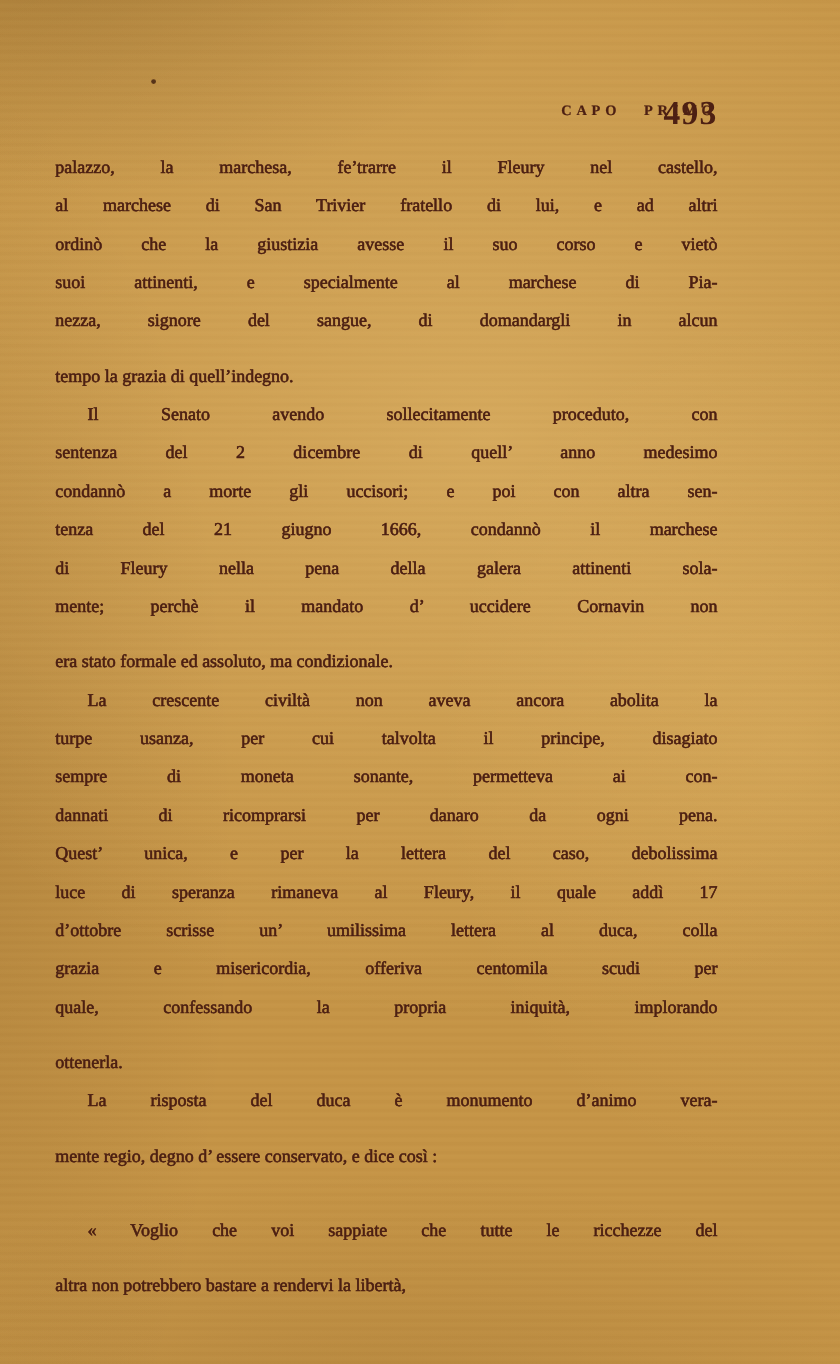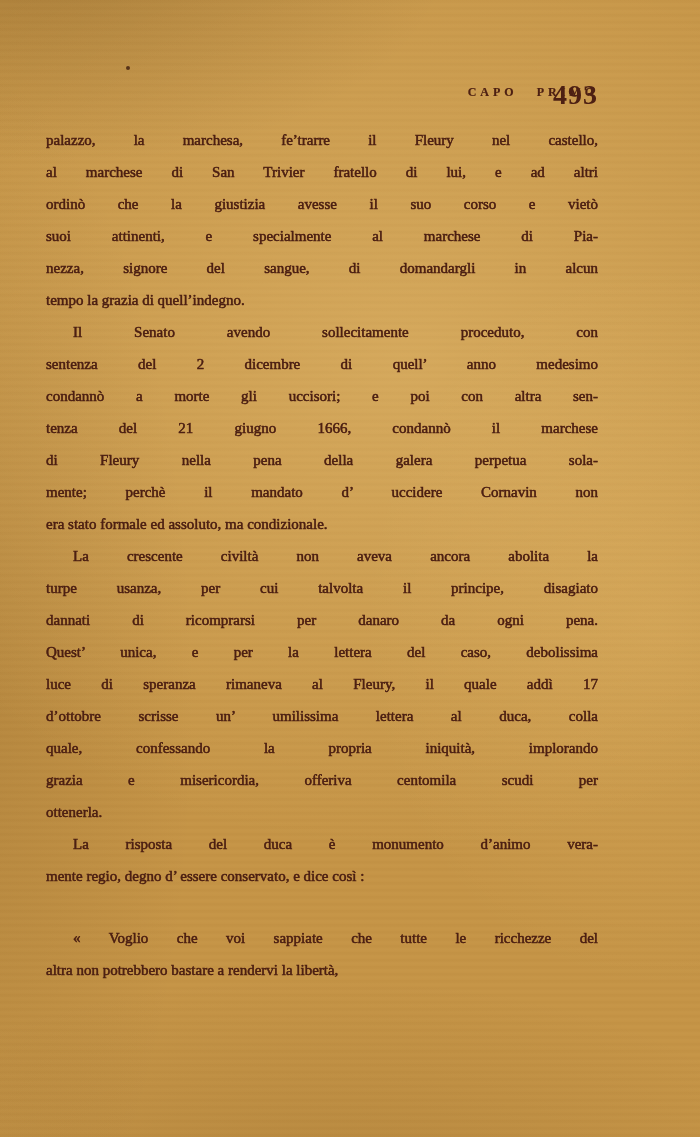--- a/index.html
+++ b/index.html
@@ -47,21 +47,21 @@
     text-shadow: 0 0 0.5px rgba(77,32,19,0.55);
   }
   .para { margin: 0; }
   .para.gap { margin-top: 30px; }
   .line {
     height: 32px;
     white-space: nowrap;
     text-align: justify;
     text-align-last: justify;
   }
-  .line.last { text-align-last: left; }
+  .line.last { text-align-last: left; margin-top: 14px; }
   .para.indent .line:first-child { text-indent: 27px; }
   .speck {
     position: absolute;
     left: 126px; top: 66px;
     width: 4px; height: 4px;
     border-radius: 50%;
     background: rgba(68,34,16,0.85);
   }
 </style>
 </head>
@@ -78,33 +78,34 @@
       <div class="line">ordinò che la giustizia avesse il suo corso e vietò</div>
       <div class="line">suoi attinenti, e specialmente al marchese di Pia-</div>
       <div class="line">nezza, signore del sangue, di domandargli in alcun</div>
       <div class="line last">tempo la grazia di quell’indegno.</div>
     </div>
     <div class="para indent">
       <div class="line">Il Senato avendo sollecitamente proceduto, con</div>
       <div class="line">sentenza del 2 dicembre di quell’ anno medesimo</div>
       <div class="line">condannò a morte gli uccisori; e poi con altra sen-</div>
       <div class="line">tenza del 21 giugno 1666, condannò il marchese</div>
-      <div class="line">di Fleury nella pena della galera perpetua sola-</div>
+      <div class="line">di Fleury nella pena della galera attinenti sola-</div>
       <div class="line">mente; perchè il mandato d’ uccidere Cornavin non</div>
       <div class="line last">era stato formale ed assoluto, ma condizionale.</div>
     </div>
     <div class="para indent">
       <div class="line">La crescente civiltà non aveva ancora abolita la</div>
       <div class="line">turpe usanza, per cui talvolta il principe, disagiato</div>
+      <div class="line">sempre di moneta sonante, permetteva ai con-</div>
       <div class="line">dannati di ricomprarsi per danaro da ogni pena.</div>
       <div class="line">Quest’ unica, e per la lettera del caso, debolissima</div>
       <div class="line">luce di speranza rimaneva al Fleury, il quale addì 17</div>
       <div class="line">d’ottobre scrisse un’ umilissima lettera al duca, colla</div>
+      <div class="line">grazia e misericordia, offeriva centomila scudi per</div>
       <div class="line">quale, confessando la propria iniquità, implorando</div>
-      <div class="line">grazia e misericordia, offeriva centomila scudi per</div>
       <div class="line last">ottenerla.</div>
     </div>
     <div class="para indent">
       <div class="line">La risposta del duca è monumento d’animo vera-</div>
       <div class="line last">mente regio, degno d’ essere conservato, e dice così :</div>
     </div>
     <div class="para indent gap">
       <div class="line">« Voglio che voi sappiate che tutte le ricchezze del</div>
       <div class="line last">altra non potrebbero bastare a rendervi la libertà,</div>
     </div>

